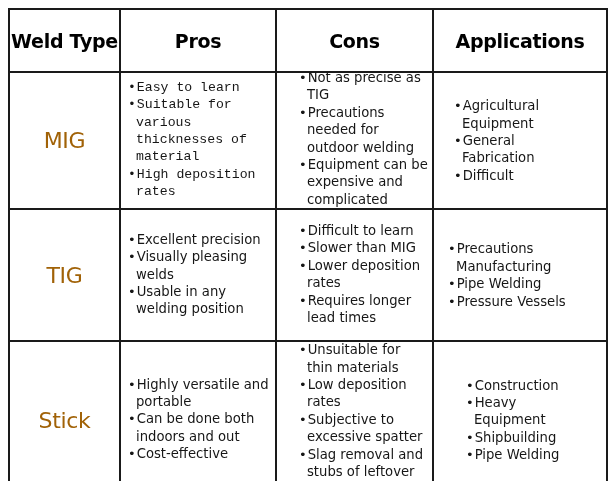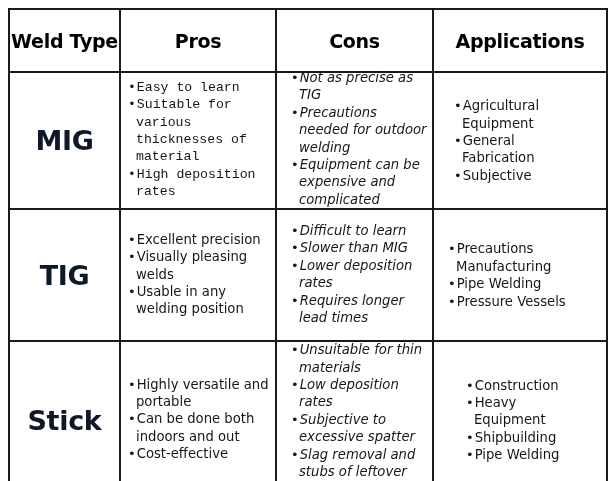--- a/index.html
+++ b/index.html
@@ -60,24 +60,24 @@
   tr.body-row-0 { height: 134px; }
   tr.body-row-1 { height: 132px; }
   tr.body-row-2 { height: 135px; }
 
   
   td.weld-name {
     text-align: center;
     vertical-align: middle;
   }
   .weld-name-text {
-    font-weight: 700;
-    font-size: 27px;
+    font-weight: 400;
+    font-size: 22px;
     letter-spacing: -0.3px;
-    color: #0f172a;
+    color: #a16207;
     display: block;
   }
 
   
   td.list-cell {
     vertical-align: middle;
     padding: 2px 4px;
   }
   .bullet-list {
     list-style: none;
@@ -93,21 +93,21 @@
     margin: 0;
   }
   .bullet-list li::before {
     content: "\2022";
     margin-right: 1px;
     font-size: 13px;
   }
 
   
   .list-pros  { padding-left: 7px;  padding-right: 2px; }
-  .list-cons  { padding-left: 14px; padding-right: 2px; font-style: italic; }
+  .list-cons  { padding-left: 22px; padding-right: 2px; }
   .list-apps  { padding-left: 20px; padding-right: 16px; }
 
   
   .row-mig  .list-pros  { margin-top: -2px; font-family: Liberation Mono, monospace; }
   .row-mig  .list-cons  { margin-top: -4px; }
   .row-mig  .list-apps  { margin-top: 0px; }
   .row-tig  .list-pros  { margin-top: -2px; }
   .row-tig  .list-cons  { margin-top: -2px; }
   .row-tig  .list-apps  { margin-top: 0px; }
   .row-stick .list-pros { margin-top: -2px; }
@@ -154,21 +154,21 @@
           <ul class="bullet-list list-cons">
               <li>Not as precise as TIG</li>
               <li>Precautions needed for outdoor welding</li>
               <li>Equipment can be expensive and complicated</li>
             </ul>
         </td>
         <td class="list-cell">
           <ul class="bullet-list list-apps">
               <li>Agricultural Equipment</li>
               <li>General Fabrication</li>
-              <li>Subjective</li>
+              <li>Difficult</li>
             </ul>
         </td>
       </tr>
 
       <tr class="body-row-1 row-tig">
         <td class="weld-name">
           <span class="weld-name-text">TIG</span>
         </td>
         <td class="list-cell">
           <ul class="bullet-list list-pros">

